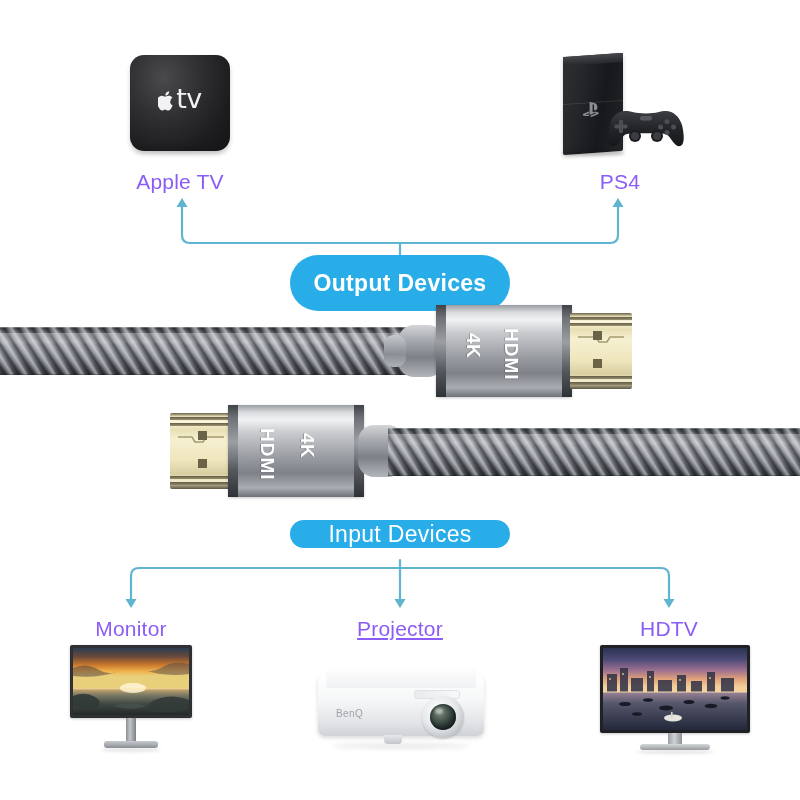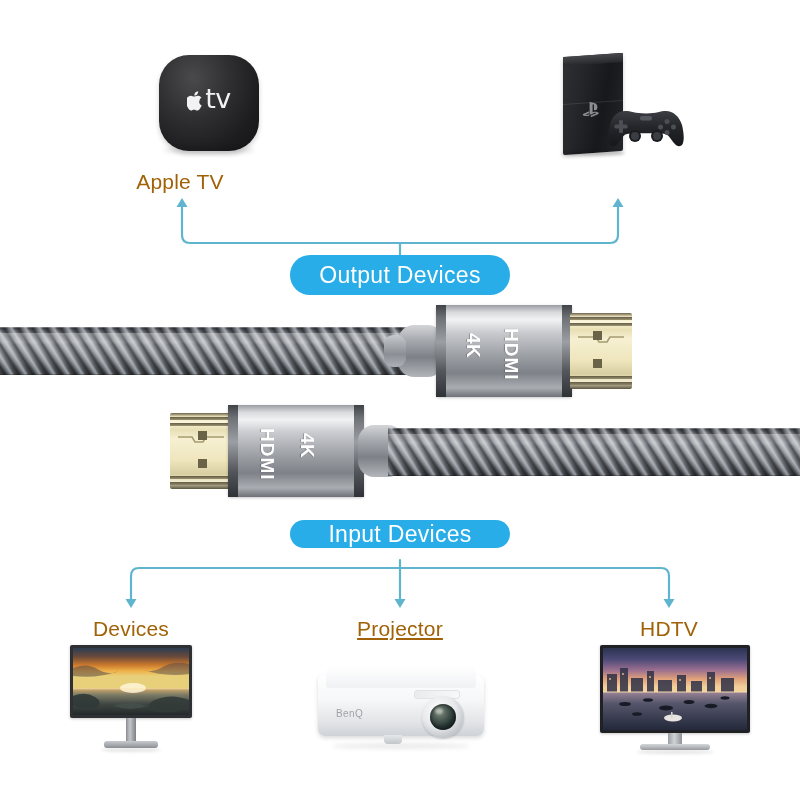--- a/index.html
+++ b/index.html
@@ -8,21 +8,21 @@
     background:#ffffff;
     font-family:"Liberation Sans", sans-serif;
     overflow:hidden;
     position:relative;
   }
   #stage{position:relative;width:800px;height:800px;overflow:hidden;}
 
   
   .caption{
     position:absolute;
-    color:#a16207;
+    color:#8b5cf6;
     font-size:21px;
     letter-spacing:.2px;
     white-space:nowrap;
     text-align:center;
     font-family:"Liberation Sans", sans-serif;
   }
 
   
   .pill{
     position:absolute;
@@ -37,25 +37,24 @@
     letter-spacing:.3px;
   }
 
   
   .conn{position:absolute;left:0;top:0;width:800px;height:800px;pointer-events:none;}
 
   
   .appletv-wrap{position:absolute;left:130px;top:55px;width:100px;height:100px;}
   .appletv-body{
     position:absolute;left:0;top:0;width:100px;height:96px;
-    border-radius:30px;
+    border-radius:14px;
     background:
       radial-gradient(ellipse at 34% 24%, #4a4a4d 0%, #303033 38%, #1d1d1f 72%, #141416 100%);
     box-shadow:0 3px 5px rgba(0,0,0,.18);
-    margin-left:29px;
   }
   .appletv-body:after{
     content:"";position:absolute;left:4px;right:4px;bottom:-3px;height:7px;
     background:rgba(0,0,0,.10);border-radius:50%;filter:blur(2px);
   }
   .appletv-logo{
     position:absolute;left:0;right:0;top:30px;
     text-align:center;color:#f2f2f4;
     font-size:27px;line-height:27px;letter-spacing:-.5px;
     font-family:"DejaVu Sans", sans-serif;
@@ -310,34 +309,35 @@
         <circle cx="60" cy="29.5" r="2.5" fill="#4b4e53"></circle>
         <circle cx="53.5" cy="24" r="2.5" fill="#4b4e53"></circle>
         <rect x="33" y="13" width="12" height="4.5" rx="2" fill="#55585e"></rect>
         <circle cx="28" cy="33" r="6" fill="#1a1c1f"></circle>
         <circle cx="28" cy="33" r="4" fill="#3a3d42"></circle>
         <circle cx="50" cy="33" r="6" fill="#1a1c1f"></circle>
         <circle cx="50" cy="33" r="4" fill="#3a3d42"></circle>
       </svg>
     </div>
   </div>
+  <div class="caption" style="left:560px;top:170px;width:120px;">PS4</div>
 
   <svg class="conn">
     <g fill="none" stroke="#5FB4CF" stroke-width="2.2" stroke-linecap="round">
 
       <path d="M182 205 L182 235 Q182 243 190 243 L610 243 Q618 243 618 235 L618 205"></path>
 
       <path d="M400 243 L400 256"></path>
     </g>
 
     <path d="M182 198 L176.5 207 L187.5 207 Z" fill="#5FB4CF"></path>
     <path d="M618 198 L612.5 207 L623.5 207 Z" fill="#5FB4CF"></path>
   </svg>
 
-  <div class="pill" style="left:290px;top:255px;width:220px;height:40px;">
+  <div class="pill" style="left:290px;top:255px;width:220px;height:56px;font-weight:bold;">
     <span>Output Devices</span>
   </div>
 
   <div class="cable" style="left:-6px;top:327px;width:424px;">
     <div class="sheen"></div>
   </div>
 
   <div class="hdmi" style="left:398px;top:305px;width:232px;">
     <div class="boot" style="left:0px;"></div>
     <div class="boot2" style="left:-14px;"></div>
@@ -407,21 +407,21 @@
       <path d="M131 600 L131 576 Q131 568 139 568 L661 568 Q669 568 669 576 L669 600"></path>
 
       <path d="M400 568 L400 600"></path>
     </g>
 
     <path d="M131 608 L125.5 599 L136.5 599 Z" fill="#5FB4CF"></path>
     <path d="M400 608 L394.5 599 L405.5 599 Z" fill="#5FB4CF"></path>
     <path d="M669 608 L663.5 599 L674.5 599 Z" fill="#5FB4CF"></path>
   </svg>
 
-  <div class="caption" style="left:71px;top:617px;width:120px;">Devices</div>
+  <div class="caption" style="left:71px;top:617px;width:120px;">Monitor</div>
   <div class="caption" style="left:340px;top:617px;width:120px;text-decoration:underline;">Projector</div>
   <div class="caption" style="left:609px;top:617px;width:120px;text-align:center;">HDTV</div>
 
   <div class="monitor">
     <div class="mon-frame">
       <div class="mon-screen">
         <svg width="116" height="67" viewBox="0 0 116 67" preserveAspectRatio="none">
           <defs>
             <linearGradient id="msky" x1="0" y1="0" x2="0" y2="1">
               <stop offset="0%" stop-color="#2b3d52"></stop>

